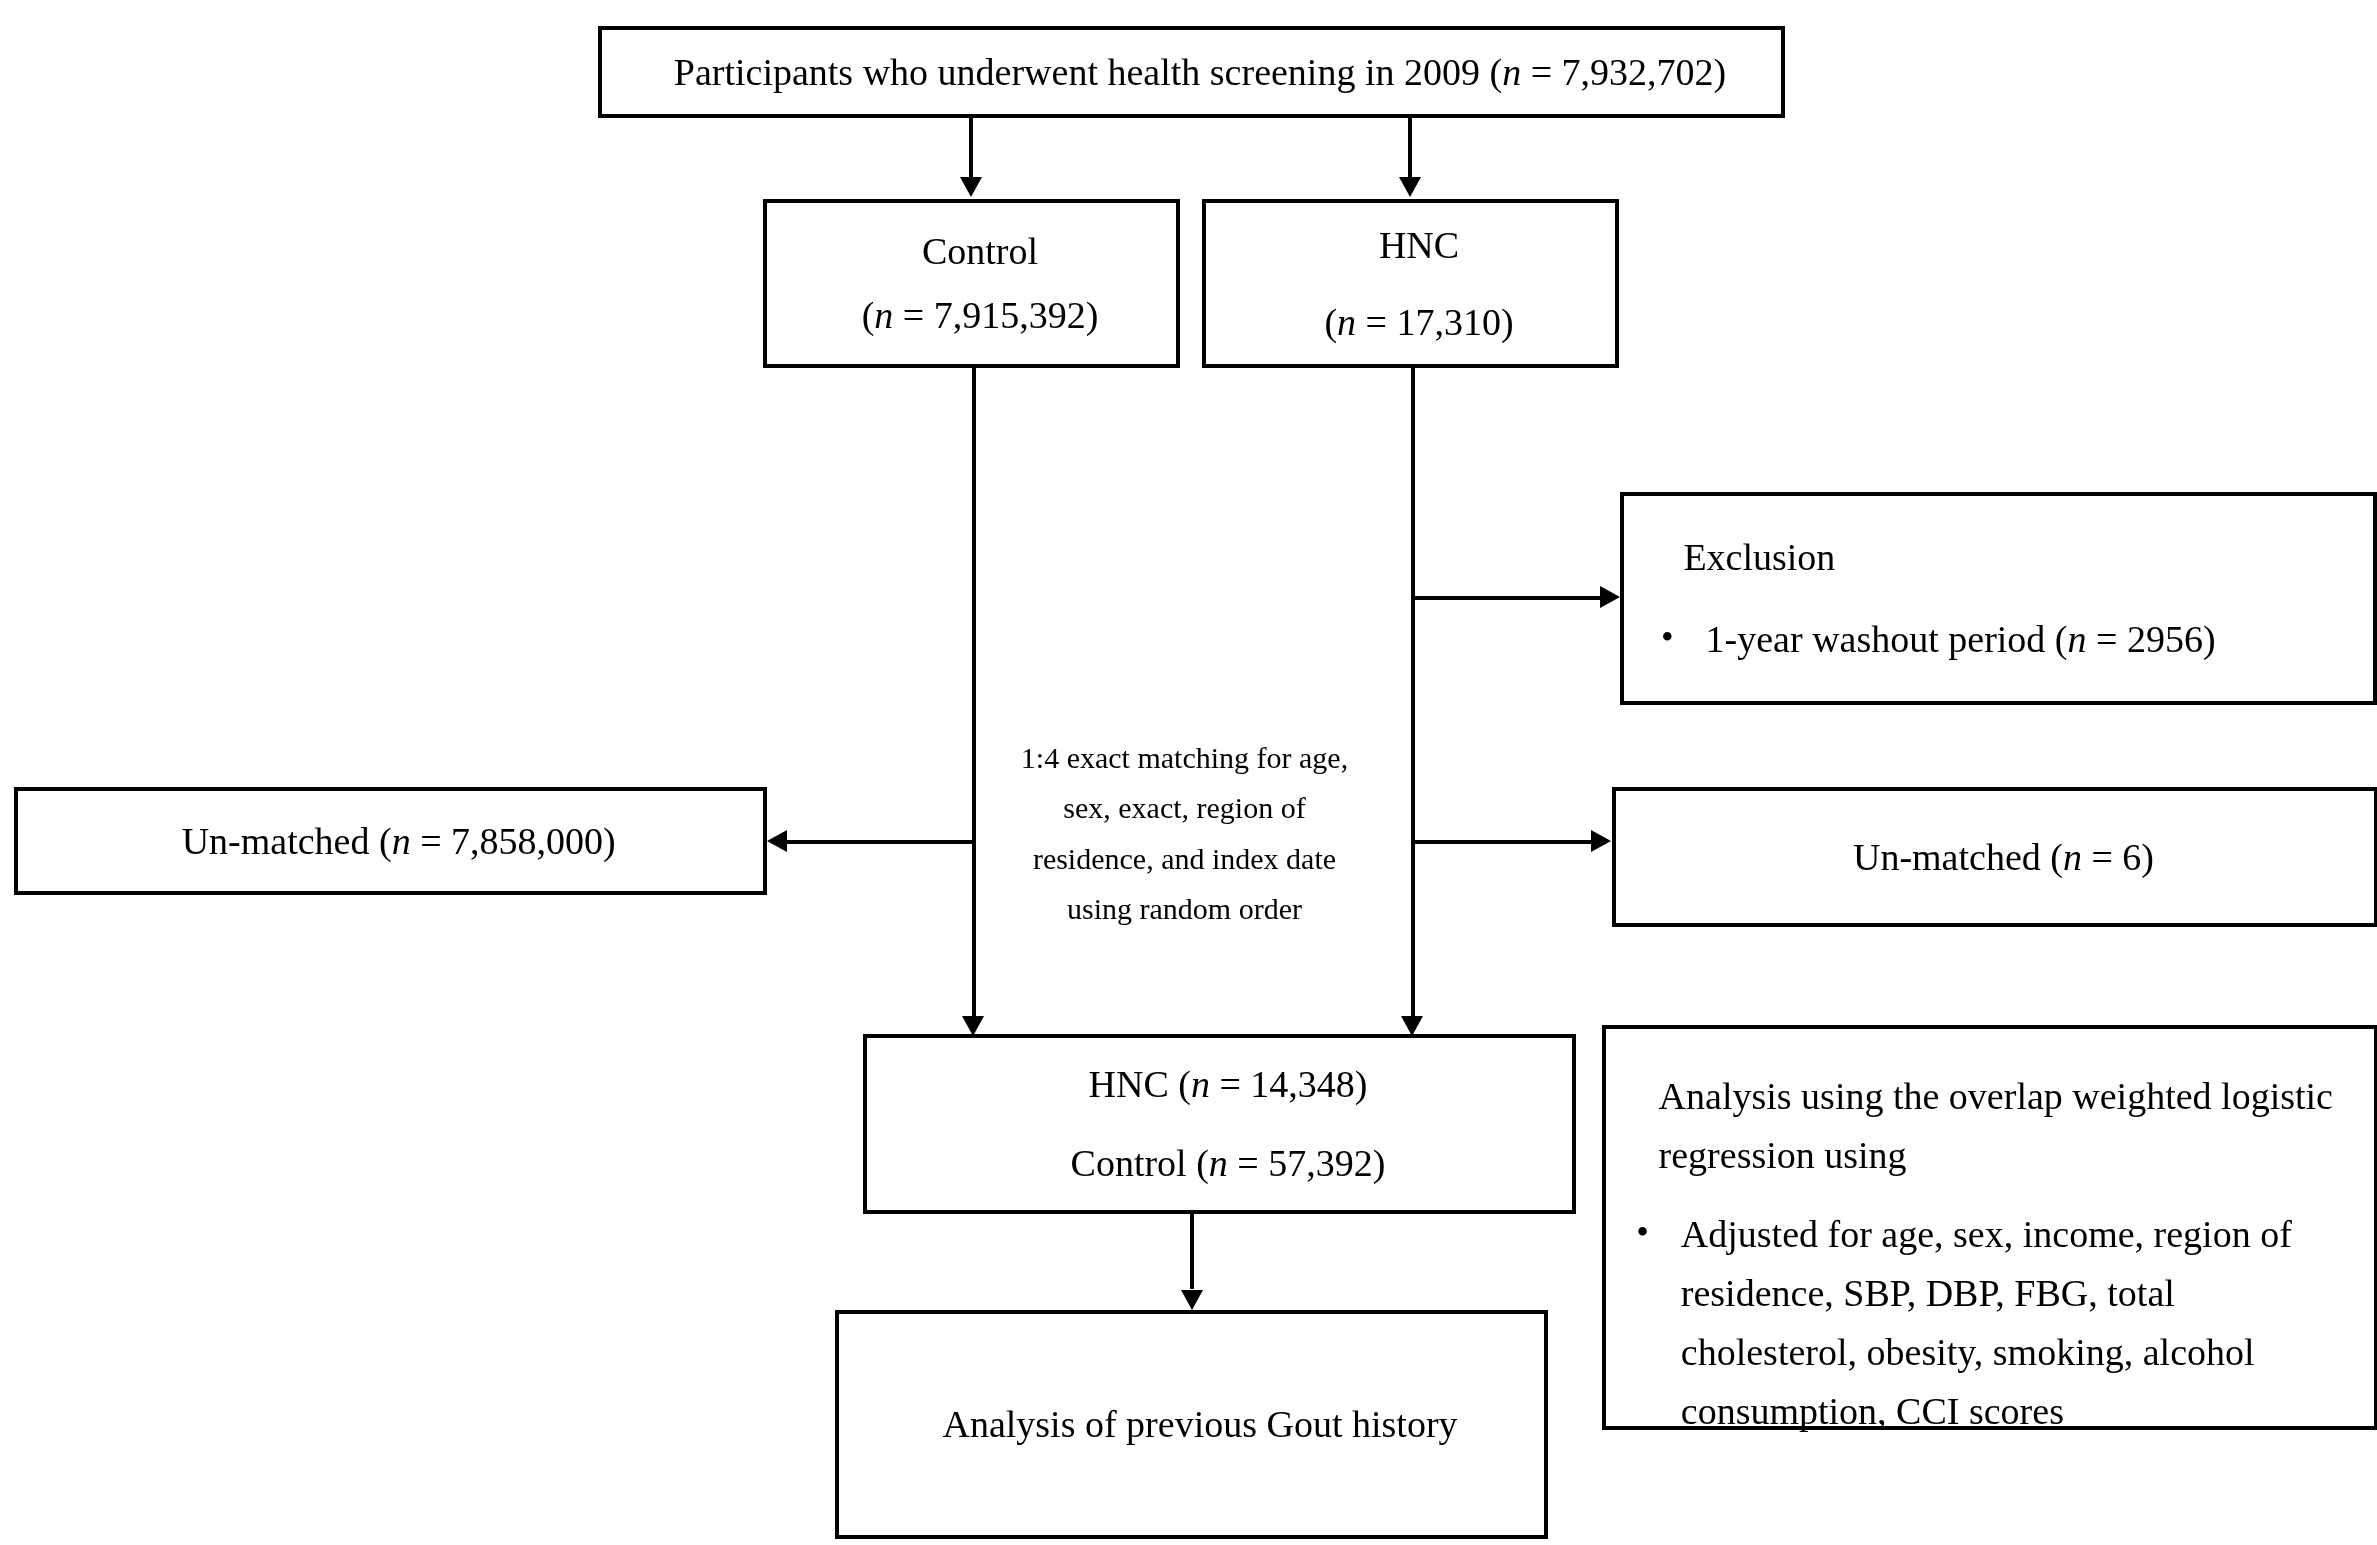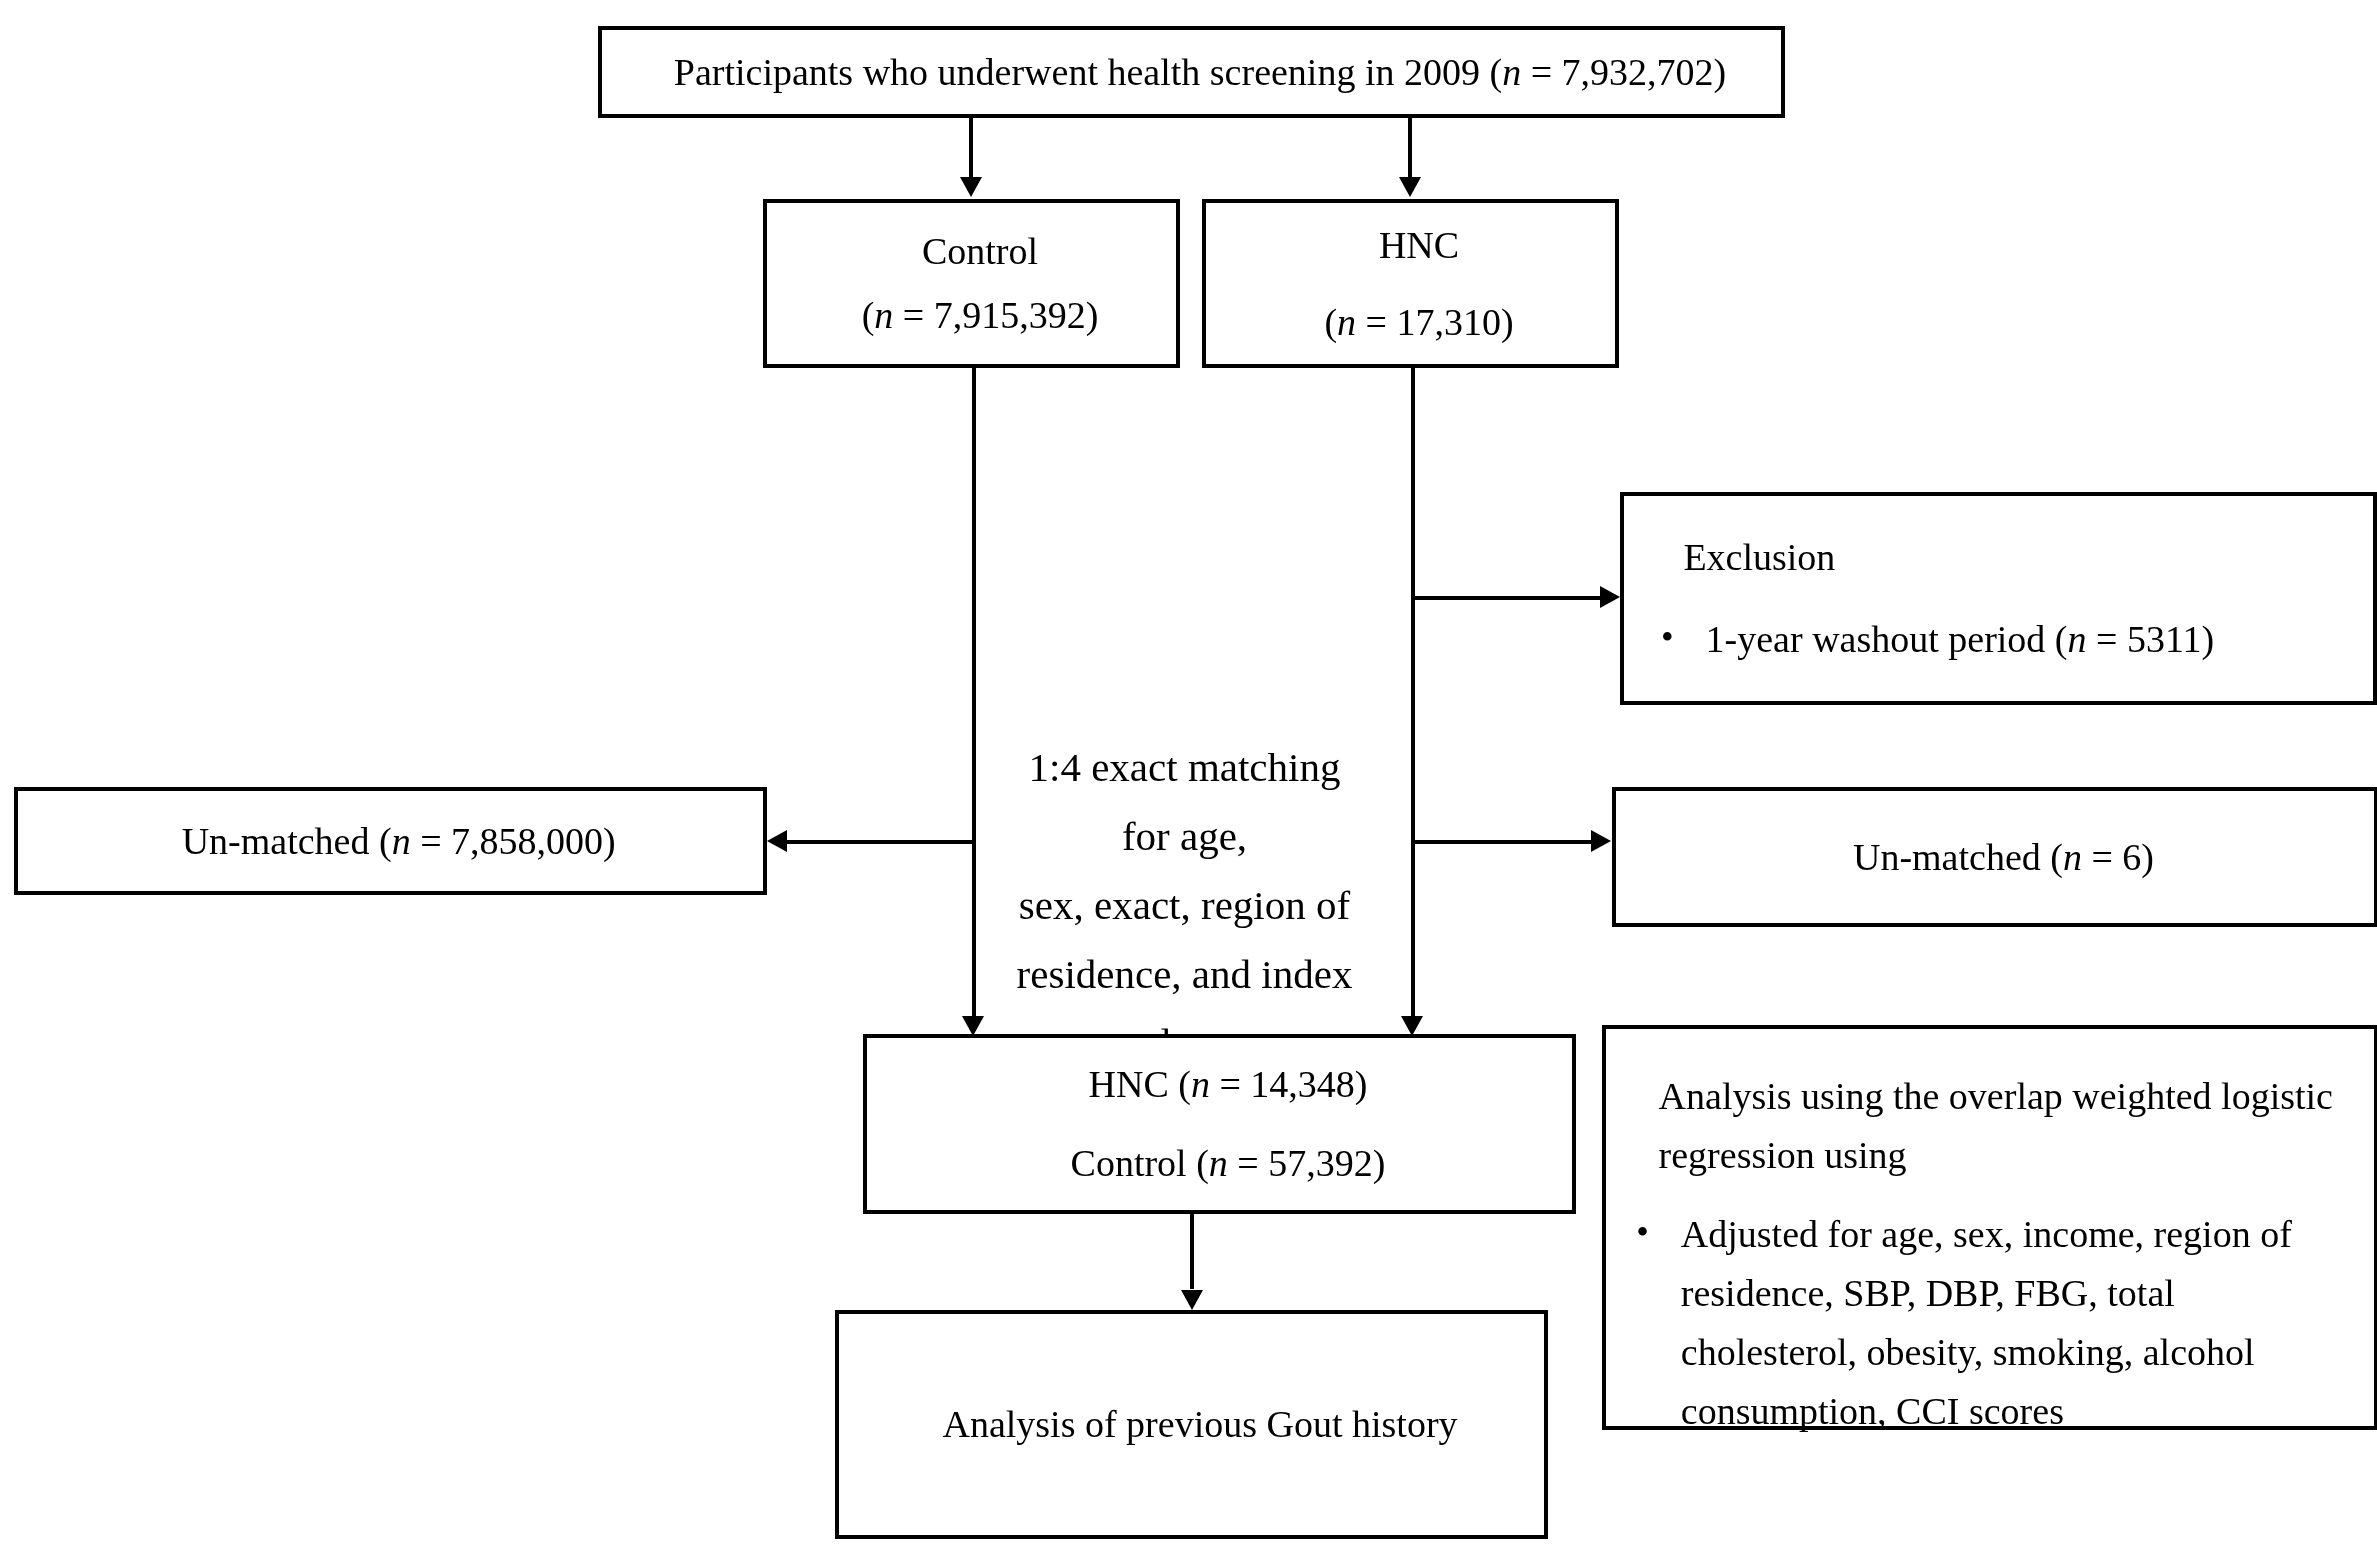--- a/index.html
+++ b/index.html
@@ -57,21 +57,21 @@
     position:absolute;
     width:0;height:0;
     border-top:11.7px solid transparent;
     border-bottom:11.7px solid transparent;
     border-right:20.6px solid #000;
   }
 
   .caption{
     position:absolute;
     text-align:center;
-    font-size:41px;
+    font-size:30px;
     line-height:1.68;
     width:357px;
   }
 
   .bullet-row{
     display:flex;
     align-items:flex-start;
     gap:32px;
     width:100%;
   }
@@ -127,21 +127,21 @@
   <div class="arrow-down" style="left:1401px;top:1016px;"></div>
 
   <div class="hline" style="left:1411px;top:596px;width:189px;"></div>
   <div class="arrow-right" style="left:1600px;top:586px;"></div>
 
   <div class="box left-align" style="left:1620px;top:492px;width:757px;height:213px;padding:20.6px 27.4px;justify-content:center;">
     <div class="line pad-l" style="margin-bottom:23px;">Exclusion</div>
     <div class="bullet-row">
       <span class="bullet-dot">•</span>
       <span class="bullet-text">
-        <span>1-year washout period (</span><i class="n">n</i><span> = 5311)</span>
+        <span>1-year washout period (</span><i class="n">n</i><span> = 2956)</span>
       </span>
     </div>
   </div>
 
   <div class="caption" style="left:1006px;top:733px;">
     <div>1:4 exact matching for age,</div>
     <div>sex, exact, region of</div>
     <div>residence, and index date</div>
     <div>using random order</div>
   </div>

